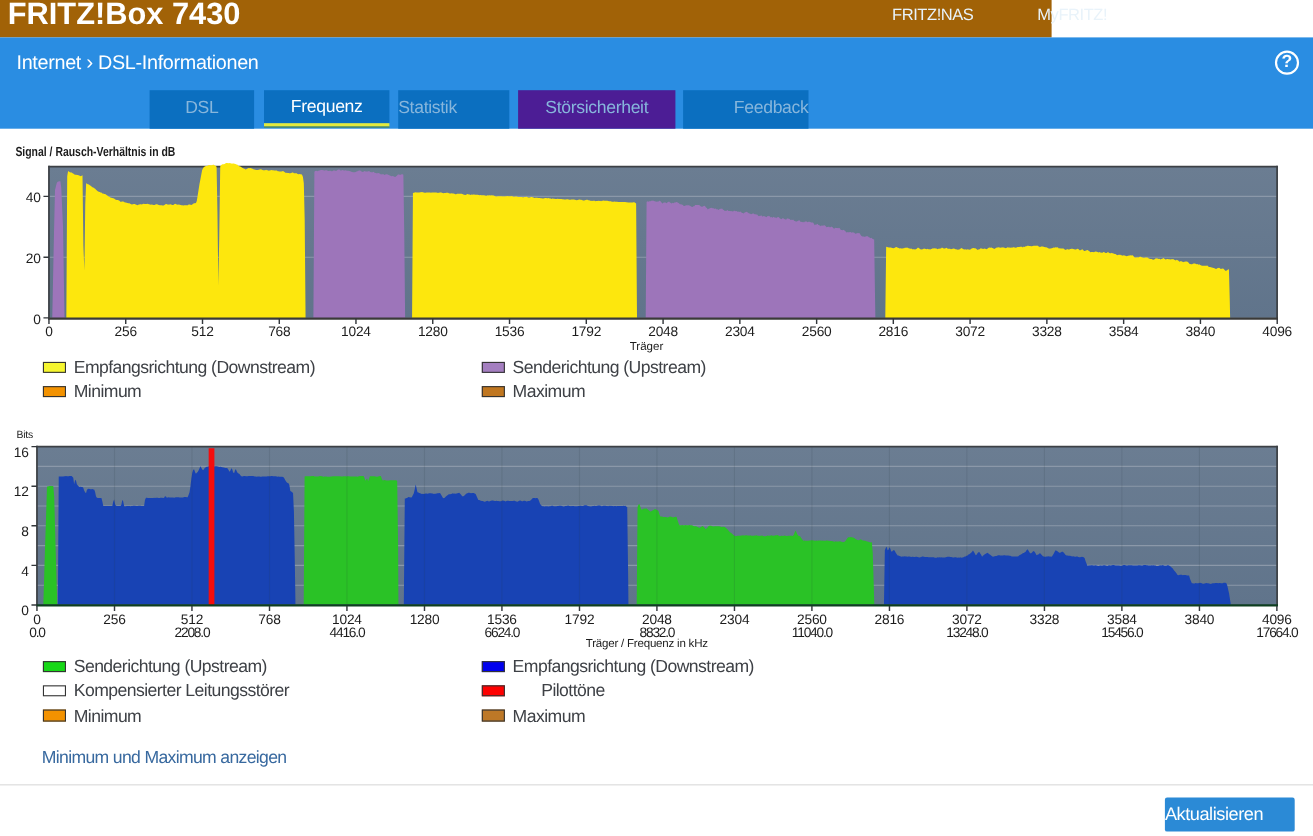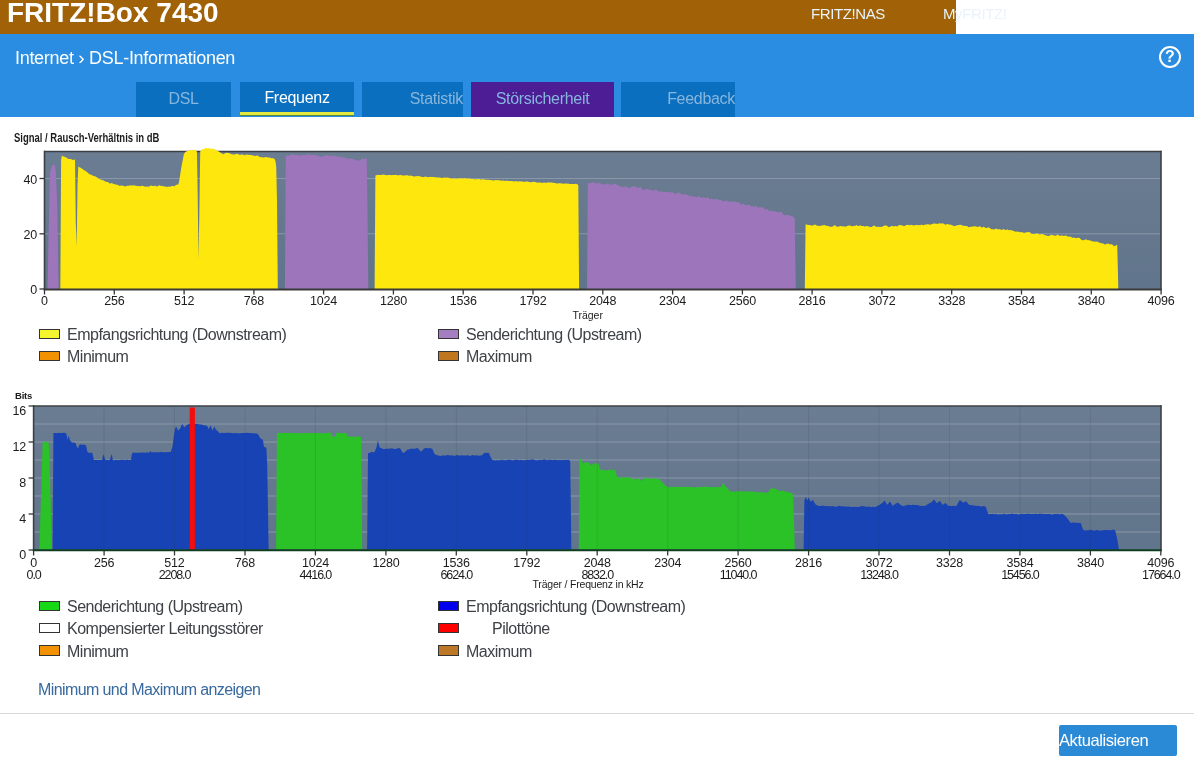--- a/index.html
+++ b/index.html
@@ -18,27 +18,27 @@
 </div>
 
 <div class="abs" style="left:0;top:33.5px;width:1194px;height:83px;background:#2a8de2">
   <div class="abs" style="left:15px;top:13px;font-size:18px;letter-spacing:-0.3px;color:#fff">Internet <span style="font-size:19px;position:relative;top:0px">›</span> DSL-Informationen</div>
   <div class="abs" style="left:1159px;top:12px;width:22px;height:22px;border:2.4px solid #fff;border-radius:50%;color:#fff;font-weight:bold;font-size:16px;text-align:center;line-height:17px">?</div>
 
   <div class="abs" style="left:136px;top:48px;width:95px;height:35px;background:#0b6fc0;color:#87b6dc;font-size:16px;letter-spacing:-0.3px;text-align:center;line-height:33px">DSL</div>
   <div class="abs" style="left:240px;top:48px;width:114px;height:30px;background:#0b6fc0;color:#ffffff;font-size:16px;letter-spacing:-0.3px;text-align:center;line-height:32px">Frequenz</div>
   <div class="abs" style="left:240px;top:78px;width:114px;height:3.4px;background:#e3ea3d"></div>
   <div class="abs" style="left:240px;top:81.4px;width:114px;height:1.4px;background:#55883f"></div>
-  <div class="abs" style="left:362px;top:48px;width:101px;height:35px;background:#0b6fc0;color:#87b6dc;font-size:16px;letter-spacing:-0.3px;text-align:right;line-height:33px">Statistik</div>
+  <div class="abs" style="left:362px;top:48px;width:101px;height:35px;background:#0b6fc0;color:#87b6dc;font-size:16px;letter-spacing:-0.3px;text-align:left;line-height:33px">Statistik</div>
   <div class="abs" style="left:471px;top:48px;width:143px;height:35px;background:#4c1d95;color:#87b6dc;font-size:16px;letter-spacing:-0.3px;text-align:center;line-height:33px">Störsicherheit</div>
   <div class="abs" style="left:621px;top:48px;width:114px;height:35px;background:#0b6fc0;color:#87b6dc;font-size:16px;letter-spacing:-0.3px;text-align:right;line-height:33px">Feedback</div>
 </div>
 
 <div class="abs" style="left:14px;top:130.8px;font-size:12px;font-weight:bold;color:#1c1c1c;transform:scaleX(0.79);transform-origin:0 50%">Signal / Rausch-Verhältnis in dB</div>
-<div class="abs" style="left:15px;top:390px;font-size:9.5px;letter-spacing:-0.2px;font-weight:bold;color:#1c1c1c">Bits</div>
+<div class="abs" style="left:15px;top:390px;font-size:9.5px;letter-spacing:-0.2px;font-weight:normal;color:#1c1c1c">Bits</div>
 
 <svg style="position:absolute;left:0;top:130px" width="1194" height="195" viewBox="0 130 1194 195">
 <defs>
         <linearGradient id="pbg" x1="0" y1="0" x2="0" y2="1">
           <stop offset="0" stop-color="#6b7d92"></stop>
           <stop offset="1" stop-color="#60748b"></stop>
         </linearGradient>
       </defs>
 <rect x="44.5" y="151.5" width="1116.5" height="137.5" fill="url(#pbg)"></rect>
 <line x1="44.5" y1="233.8" x2="1161" y2="233.8" stroke="#8b98a9" stroke-width="1"></line>

